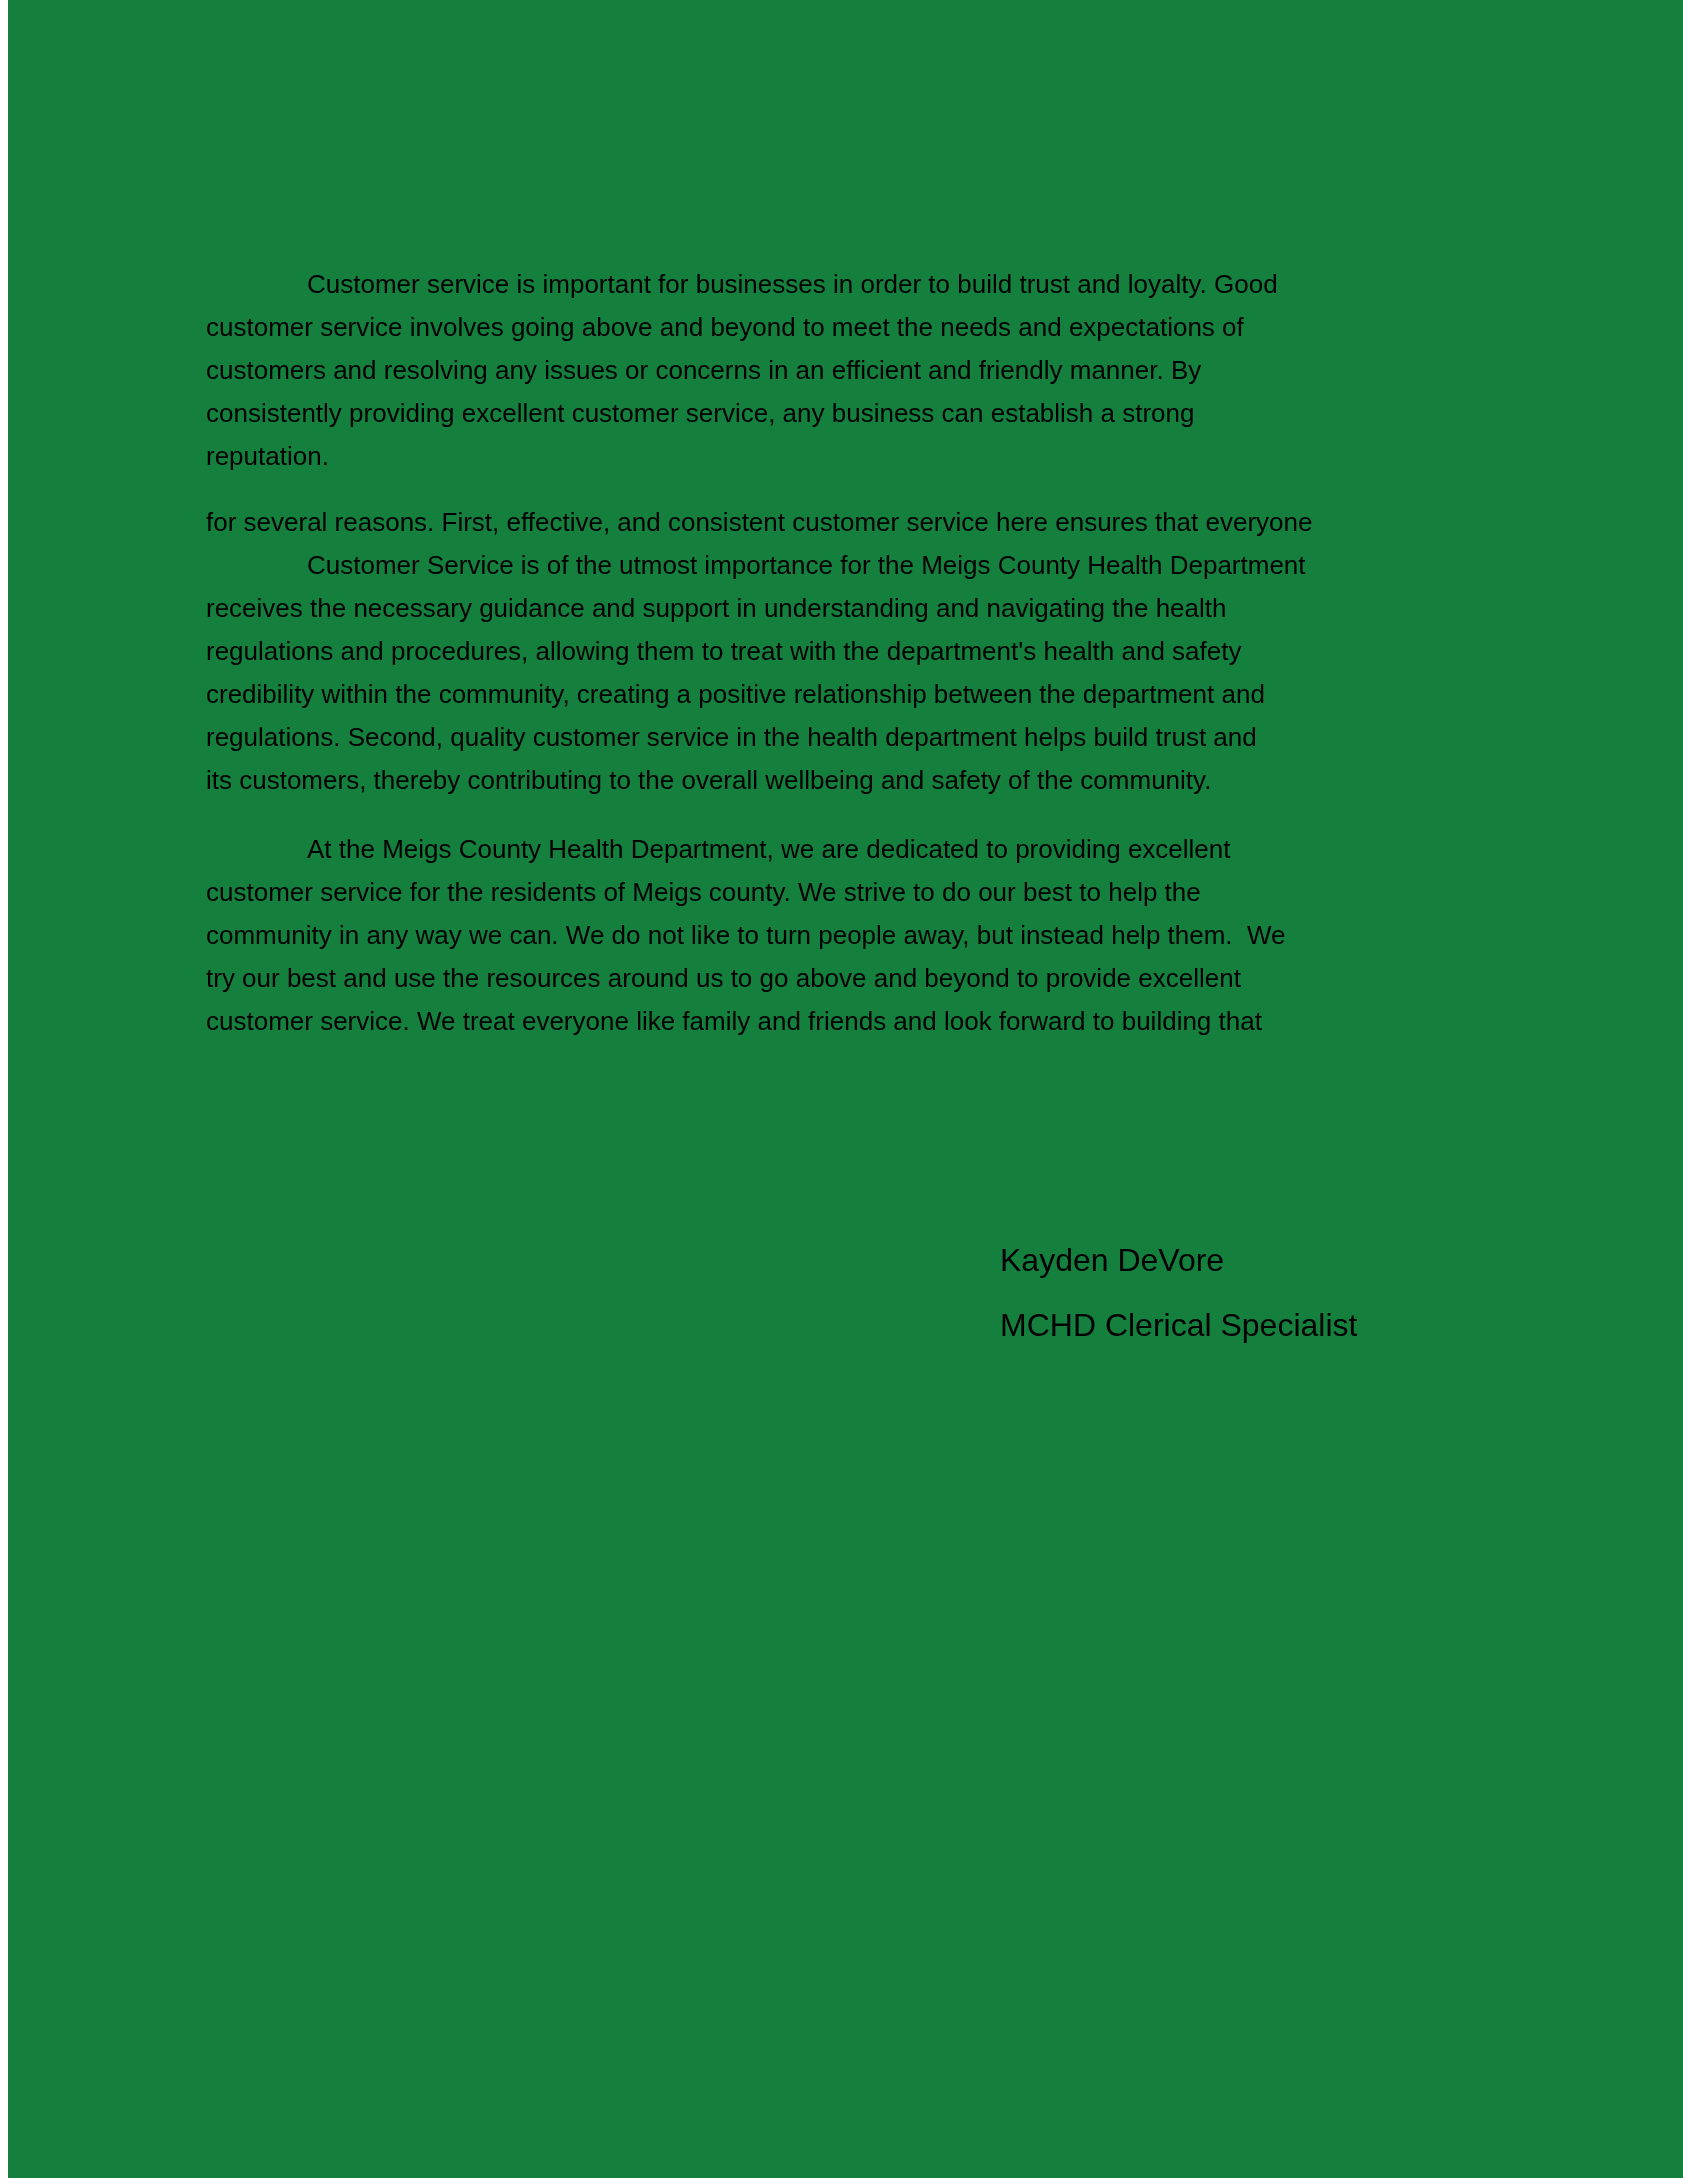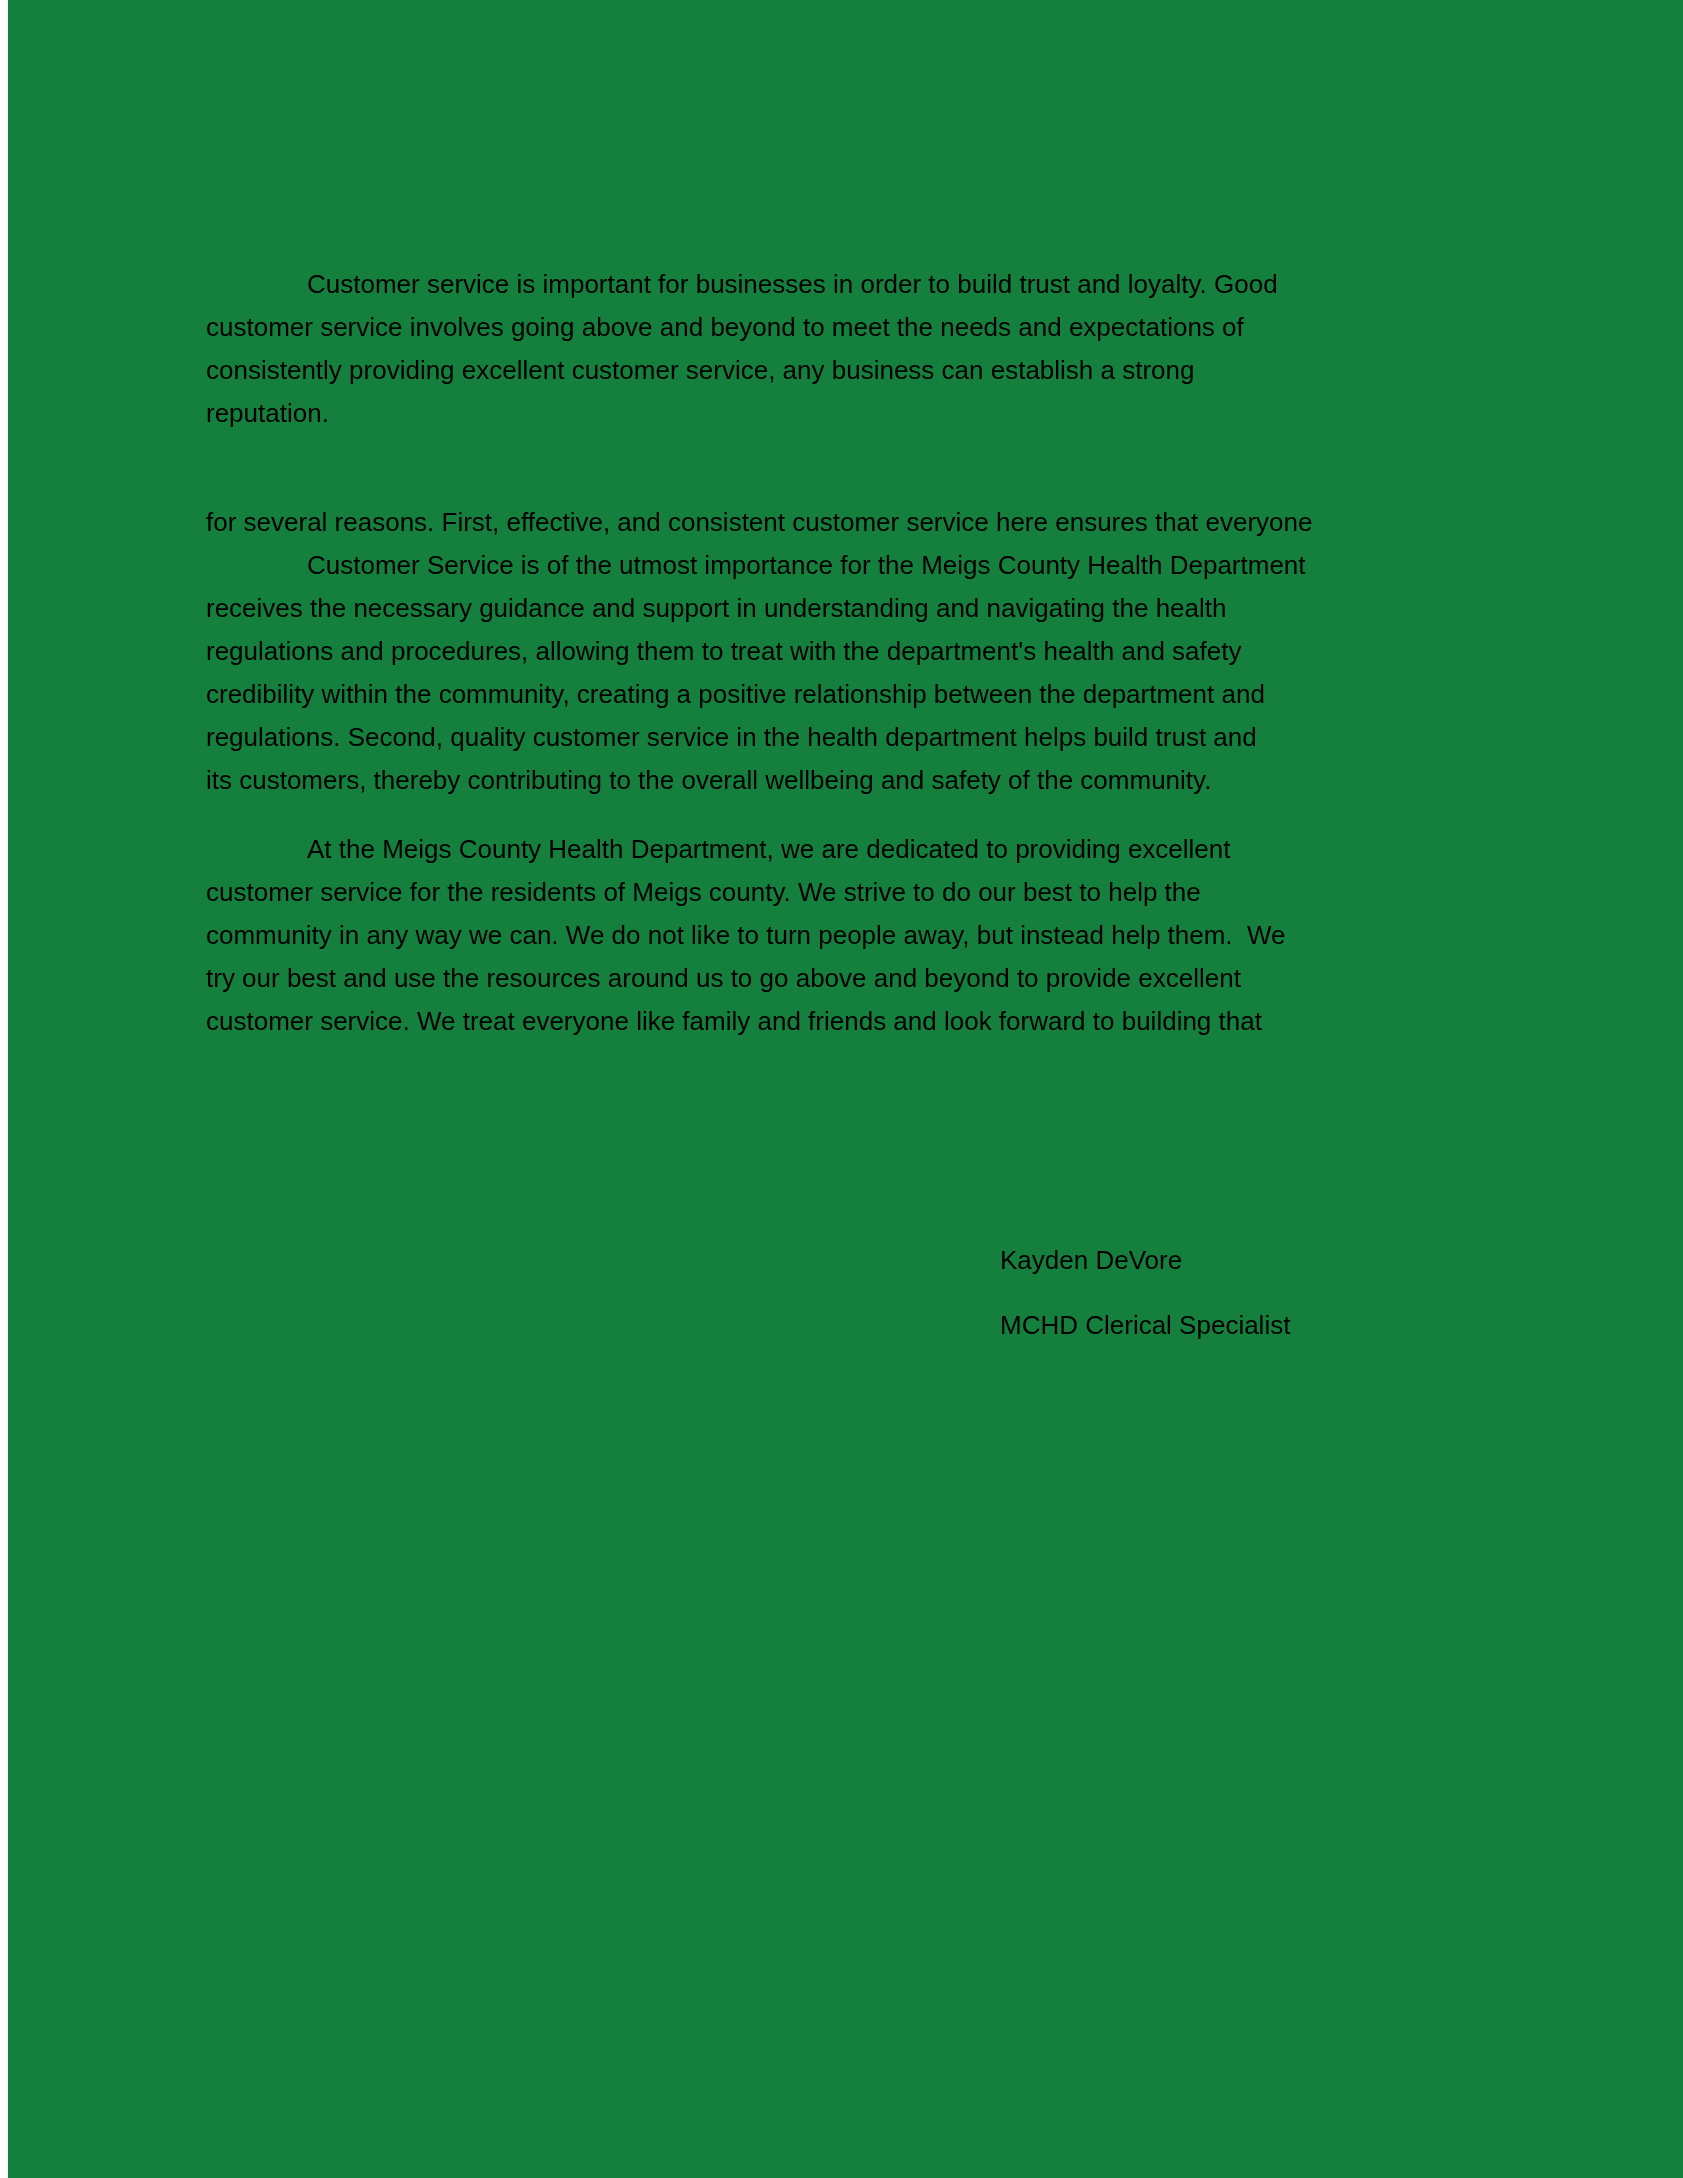--- a/index.html
+++ b/index.html
@@ -14,33 +14,34 @@
     position: absolute; left: 198px; width: 1297px;
     font-size: 26px; line-height: 43px;
   }
   .line { display: block; white-space: pre; height: 43px; }
   .line.indent { padding-left: 101px; }
   #p1 { top: 263px; }
   #p2 { top: 501px; }
   #p3 { top: 828px; }
   .sig {
     position: absolute; left: 992px;
-    font-size: 26px; line-height: 43px; white-space: pre;
+    font-size: 32px; line-height: 43px; white-space: pre;
   }
   #sig-name { top: 1239px; }
   #sig-title { top: 1304px; }
 </style>
 </head>
 <body>
 
 <div class="page">
 
   <div class="para" id="p1">
     <span class="line indent">Customer service is important for businesses in order to build trust and loyalty. Good</span>
     <span class="line">customer service involves going above and beyond to meet the needs and expectations of</span>
+    <span class="line">customers and resolving any issues or concerns in an efficient and friendly manner. By</span>
     <span class="line">consistently providing excellent customer service, any business can establish a strong</span>
     <span class="line">reputation.</span>
   </div>
 
   <div class="para" id="p2">
     <span class="line">for several reasons. First, effective, and consistent customer service here ensures that everyone</span>
     <span class="line indent">Customer Service is of the utmost importance for the Meigs County Health Department</span>
     <span class="line">receives the necessary guidance and support in understanding and navigating the health</span>
     <span class="line">regulations and procedures, allowing them to treat with the department's health and safety</span>
     <span class="line">credibility within the community, creating a positive relationship between the department and</span>

